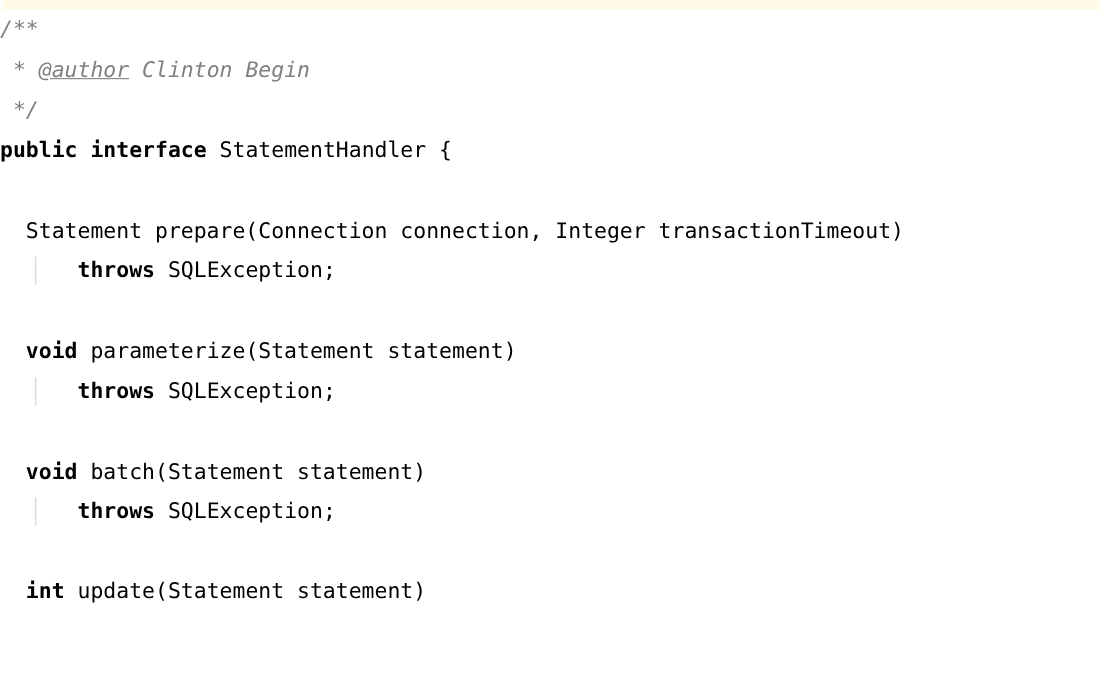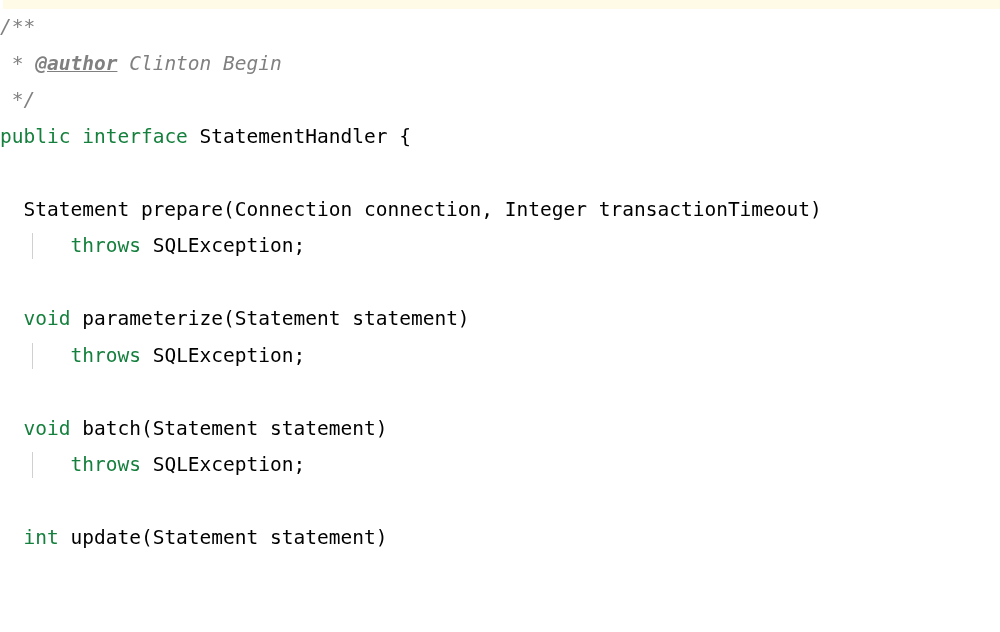--- a/index.html
+++ b/index.html
@@ -46,31 +46,31 @@
     white-space: pre;
     color: #000000;
     letter-spacing: 0px;
   }
   .line {
     height: 36.5px;
     padding-left: 0px;
     white-space: pre;
   }
   .kw {
-    color: #15803d;
-    font-weight: normal;
+    color: #000000;
+    font-weight: bold;
   }
   .cmt {
     color: #808080;
     font-style: italic;
   }
   .tag {
     color: #808080;
     font-style: italic;
-    font-weight: bold;
+    font-weight: normal;
     text-decoration: underline;
   }
 </style>
 </head>
 <body>
 
 <div class="editor">
   <div class="top-strip"></div>
   <div class="gutter"></div>
   <div class="code" id="code-area"><div class="line"><span class="cmt">/**</span></div><div class="line"><span class="cmt"> * </span><span class="tag">@author</span><span class="cmt"> Clinton Begin</span></div><div class="line"><span class="cmt"> */</span></div><div class="line"><span class="kw">public</span><span> </span><span class="kw">interface</span><span> StatementHandler {</span></div><div class="line">&nbsp;</div><div class="line"><span>  Statement prepare(Connection connection, Integer transactionTimeout)</span></div><div class="line" style="position: relative;"><span>      </span><span class="kw">throws</span><span> SQLException;</span><span style="position: absolute; left: 32px; width: 1px; height: 26px; background: rgb(208, 208, 208); margin-top: 5px;"></span></div><div class="line">&nbsp;</div><div class="line"><span>  </span><span class="kw">void</span><span> parameterize(Statement statement)</span></div><div class="line" style="position: relative;"><span>      </span><span class="kw">throws</span><span> SQLException;</span><span style="position: absolute; left: 32px; width: 1px; height: 26px; background: rgb(208, 208, 208); margin-top: 5px;"></span></div><div class="line">&nbsp;</div><div class="line"><span>  </span><span class="kw">void</span><span> batch(Statement statement)</span></div><div class="line" style="position: relative;"><span>      </span><span class="kw">throws</span><span> SQLException;</span><span style="position: absolute; left: 32px; width: 1px; height: 26px; background: rgb(208, 208, 208); margin-top: 5px;"></span></div><div class="line">&nbsp;</div><div class="line"><span>  </span><span class="kw">int</span><span> update(Statement statement)</span></div></div>

